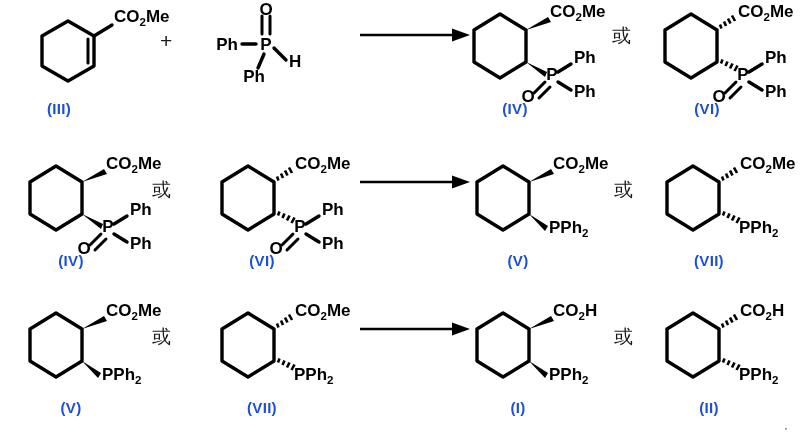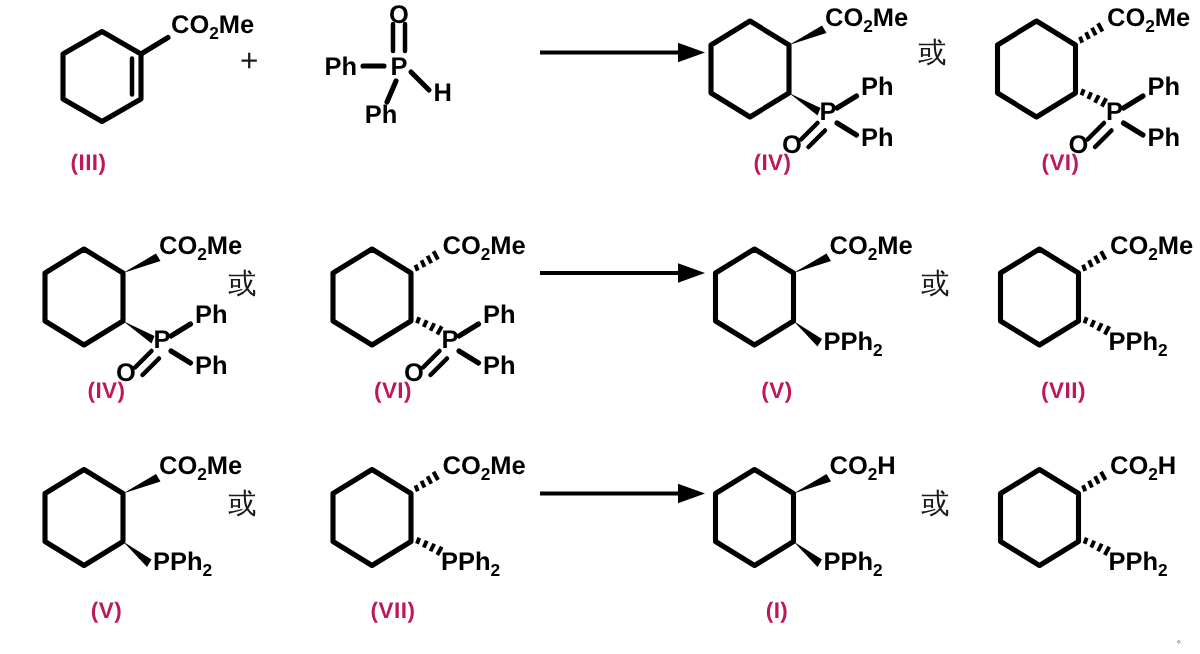--- a/index.html
+++ b/index.html
@@ -27,21 +27,21 @@
   }
   #row-1 { top: 0px;   height: 140px; }
   #row-2 { top: 140px; height: 145px; }
   #row-3 { top: 285px; height: 151px; }
 
   .struct-label {
     position: absolute;
     font-family: "Liberation Sans", sans-serif;
     font-weight: bold;
     font-size: 15px;
-    color: #be185d;
+    color: #1d4ed8;
     letter-spacing: 0.3px;
     white-space: nowrap;
     text-align: center;
   }
   .or-char {
     position: absolute;
     font-family: "DejaVu Sans", sans-serif;
     font-size: 19px;
     color: #1a1a1a;
     line-height: 1;
@@ -390,17 +390,18 @@
           <path d="M 78,61.5 L 79.5,57.5"></path>
           <path d="M 82.5,64.0 L 84.5,59.5"></path>
           <path d="M 87,66.5 L 89.5,61.5"></path>
           <path d="M 91.5,69.0 L 94.5,63.5"></path>
         </g>
         <text class="atom" x="94" y="79">
           <tspan>PPh</tspan><tspan class="sub" dy="4">2</tspan>
         </text>
       </svg>
     </div>
+    <div class="struct-label" style="left:664px; top:114px; width:90px;">(II)</div>
   </div>
 
   <div class="trailing-mark" style="left:784px; top:422px;">。</div>
 
 </div>
 
 </body></html>

